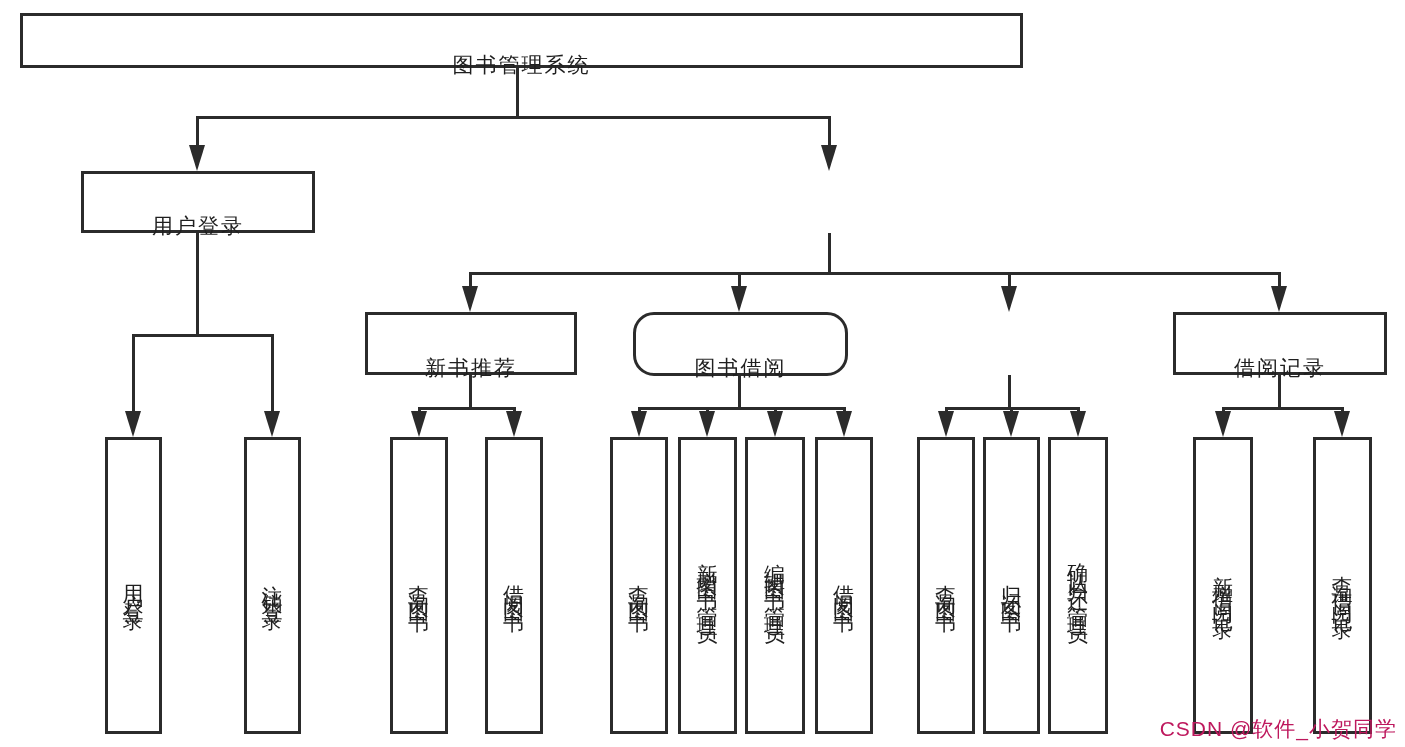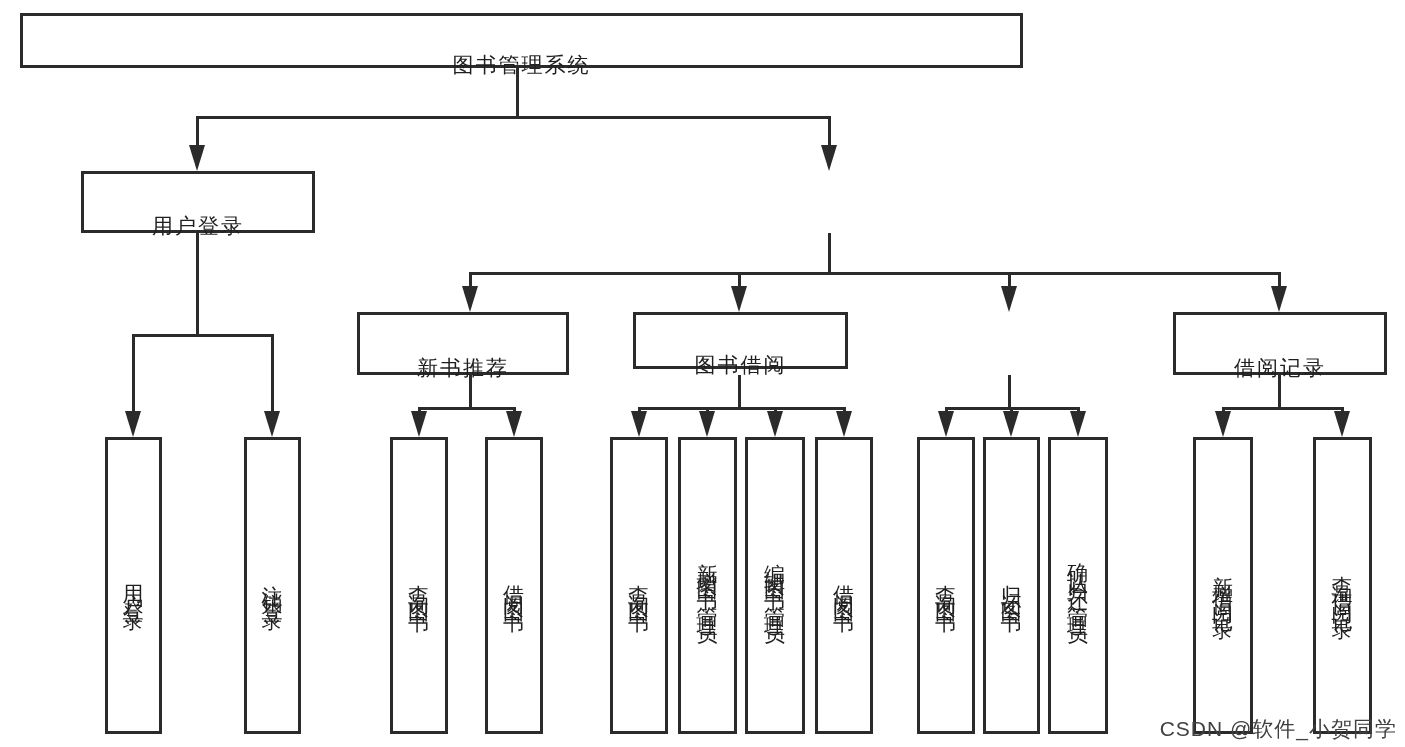--- a/index.html
+++ b/index.html
@@ -38,21 +38,21 @@
     position:absolute;width:0;height:0;
     border-left:8px solid transparent;
     border-right:8px solid transparent;
     border-top:26px solid var(--line);
   }
   .watermark{
     position:absolute;
     right:8px;
     bottom:4px;
     font-size:21px;
-    color:#404040;
+    color:#be185d;
     letter-spacing:1px;
     z-index:10;
     white-space:nowrap;
   }
 </style>
 </head>
 <body>
 
 <div class="canvas">
 
@@ -116,24 +116,24 @@
   <div class="ar" style="left:1334px;top:411px;"></div>
 
   <div class="box h" style="left:20px;top:13px;width:1003px;height:55px;">
     <span>图书管理系统</span>
   </div>
 
   <div class="box h" style="left:81px;top:171px;width:234px;height:62px;">
     <span>用户登录</span>
   </div>
 
-  <div class="box h" style="left:357px;top:312px;width:212px;height:63px;">
+  <div class="box h" style="left:365px;top:312px;width:212px;height:63px;">
     <span>新书推荐</span>
   </div>
-  <div class="box h" style="left:633px;top:312px;width:215px;height:57px;">
+  <div class="box h" style="left:633px;top:312px;width:215px;height:64px;border-radius:21px;">
     <span>图书借阅</span>
   </div>
   <div class="box h" style="left:1173px;top:312px;width:214px;height:63px;">
     <span>借阅记录</span>
   </div>
 
   <div class="box v" style="left:105px;top:437px;width:57px;height:297px;">
     <span>用户登录</span>
   </div>
   <div class="box v" style="left:244px;top:437px;width:57px;height:297px;">

